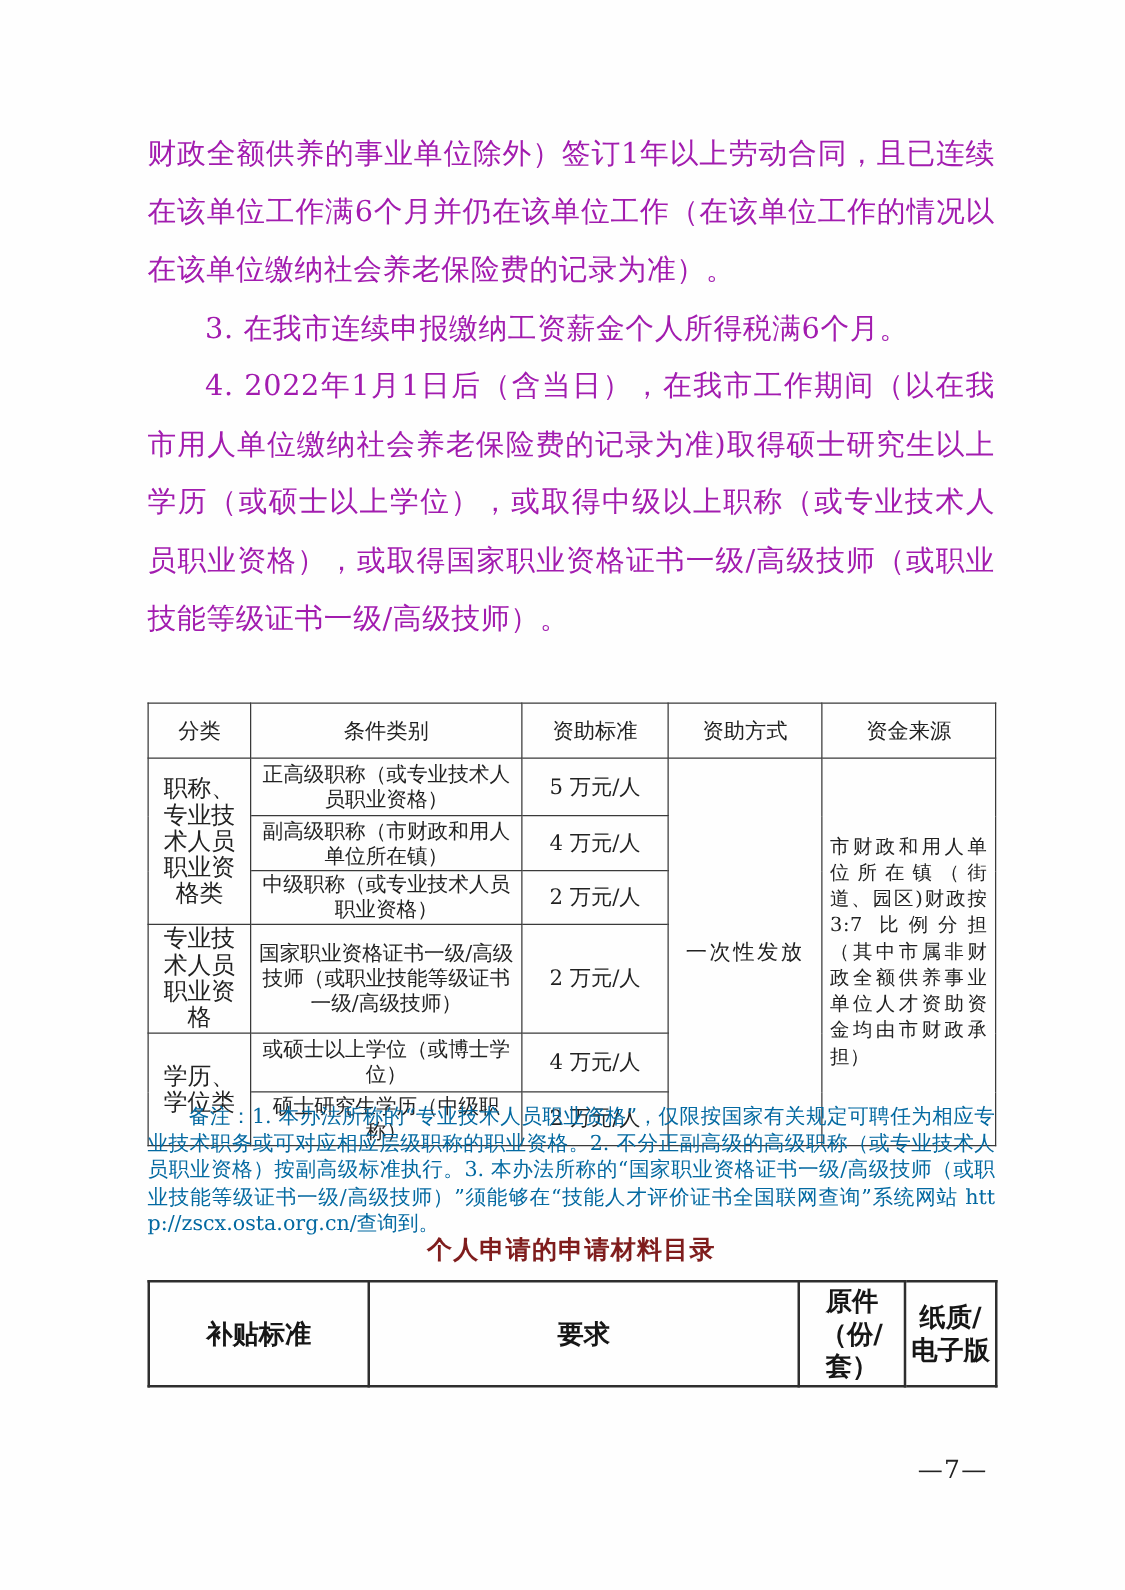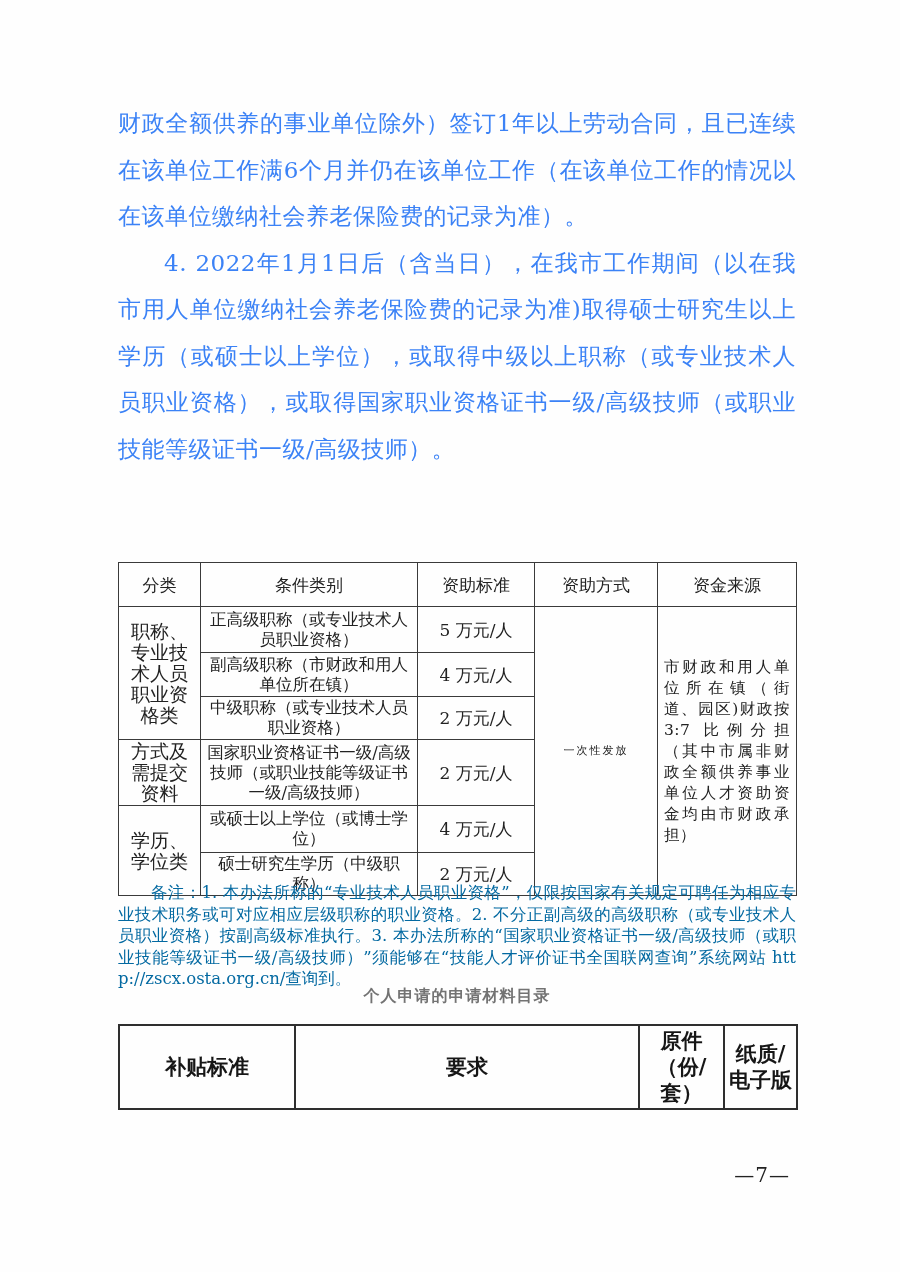--- a/index.html
+++ b/index.html
@@ -7,61 +7,61 @@
     width:900px;height:1272px;position:relative;background:#ffffff;
     font-family:"DejaVu Serif","Liberation Serif",serif;
     color:#1e1e1e;overflow:hidden;
   }
   .page{position:absolute;inset:0;background:#fefefe;}
 
   
   .body-text{position:absolute;left:118px;top:100px;width:678px;}
   .body-text p{
     margin:0;font-size:23px;line-height:46.5px;text-align:justify;
-    letter-spacing:0.5px;color:#3b82f6;
+    letter-spacing:0.5px;color:#a21caf;
   }
   .body-text p.indent{text-indent:2em;}
   .section-heading{
     margin:0;font-size:23px;line-height:44px;text-indent:2em;
     font-weight:bold;color:#111;letter-spacing:0.5px;
   }
 
   
   .subsidy-table{
     position:absolute;left:118px;top:562px;width:678px;
     border-collapse:collapse;table-layout:fixed;
   }
   .subsidy-table td,.subsidy-table th{
     border:1.7px solid #3a3a3a;text-align:center;vertical-align:middle;
     font-weight:normal;color:#222;padding:1px 2px;
     font-size:16.5px;line-height:20px;word-break:break-all;
   }
   .subsidy-table th{font-size:17px;height:41px;}
   .subsidy-table td.cat{font-size:19px;line-height:21px;padding:1px 4px;}
   .subsidy-table td.std{font-size:17px;}
-  .subsidy-table td.method{font-size:11px;letter-spacing:2px;margin-top:24px;}
+  .subsidy-table td.method{font-size:17px;letter-spacing:2px;margin-top:24px;}
   .subsidy-table td.src{
     text-align:justify;font-size:15.5px;line-height:21px;padding:2px 6px;
     letter-spacing:0.5px;
   }
   .r1{height:46px}.r2{height:44px}.r3{height:43px}
   .r4{height:55px}.r5{height:47px}.r6{height:42px}
 
   
   .notes{
     position:absolute;left:118px;top:882px;width:678px;
     font-size:16.5px;line-height:21.5px;text-align:justify;
     text-indent:2em;color:#0369a1;margin:0;word-break:break-all;
   }
 
   
   .materials-title{
     position:absolute;left:118px;top:986px;width:678px;margin:0;
     text-align:center;font-family:"DejaVu Sans","Liberation Sans",sans-serif;
-    font-size:16px;font-weight:bold;color:#737373;letter-spacing:1px;
+    font-size:20px;font-weight:bold;color:#7f1d1d;letter-spacing:1px;
   }
   .materials-table{
     position:absolute;left:118px;top:1024px;width:678px;
     border-collapse:collapse;table-layout:fixed;
   }
   .materials-table th{
     border:2px solid #2e2e2e;height:78px;text-align:center;vertical-align:middle;
     font-family:"DejaVu Sans","Liberation Sans",sans-serif;
     font-size:21px;font-weight:600;color:#161616;line-height:26px;
     padding:2px 3px;word-break:break-all;
@@ -72,20 +72,21 @@
     font-size:20px;color:#222;letter-spacing:1px;
   }
 </style>
 </head>
 <body>
 
 <div class="page">
 
   <div class="body-text">
     <p>财政全额供养的事业单位除外）签订1年以上劳动合同，且已连续在该单位工作满6个月并仍在该单位工作（在该单位工作的情况以在该单位缴纳社会养老保险费的记录为准）。</p>
+    <p class="indent">3. 在我市连续申报缴纳工资薪金个人所得税满6个月。</p>
     <p class="indent">4. 2022年1月1日后（含当日），在我市工作期间（以在我市用人单位缴纳社会养老保险费的记录为准)取得硕士研究生以上学历（或硕士以上学位），或取得中级以上职称（或专业技术人员职业资格），或取得国家职业资格证书一级/高级技师（或职业技能等级证书一级/高级技师）。</p>
   </div>
 
   <table class="subsidy-table">
     <colgroup>
       <col style="width:82px">
         <col style="width:217px">
         <col style="width:117px">
       <col style="width:123px">
         <col style="width:139px">
@@ -107,21 +108,21 @@
       </tr>
       <tr class="r2">
         <td>副高级职称（市财政和用人单位所在镇）</td>
         <td class="std">4 万元/人</td>
       </tr>
       <tr class="r3">
         <td>中级职称（或专业技术人员职业资格）</td>
         <td class="std">2 万元/人</td>
       </tr>
       <tr class="r4">
-        <td class="cat">方式及需提交资料</td>
+        <td class="cat">专业技术人员职业资格</td>
         <td>国家职业资格证书一级/高级技师（或职业技能等级证书一级/高级技师）</td>
         <td class="std">2 万元/人</td>
       </tr>
       <tr class="r5">
         <td class="cat" rowspan="2">学历、学位类</td>
         <td>或硕士以上学位（或博士学位）</td>
         <td class="std">4 万元/人</td>
       </tr>
       <tr class="r6">
         <td>硕士研究生学历（中级职称）</td>

